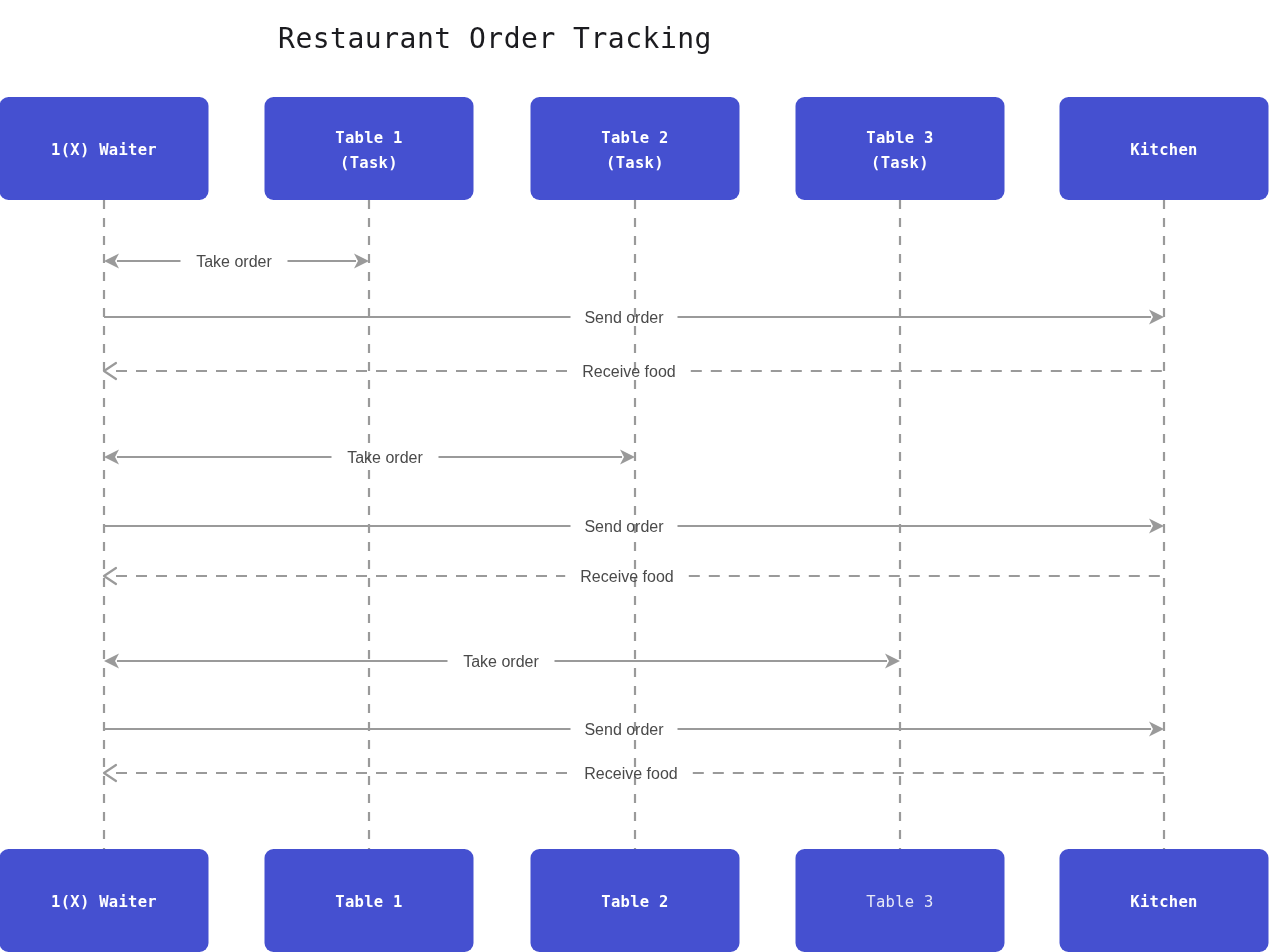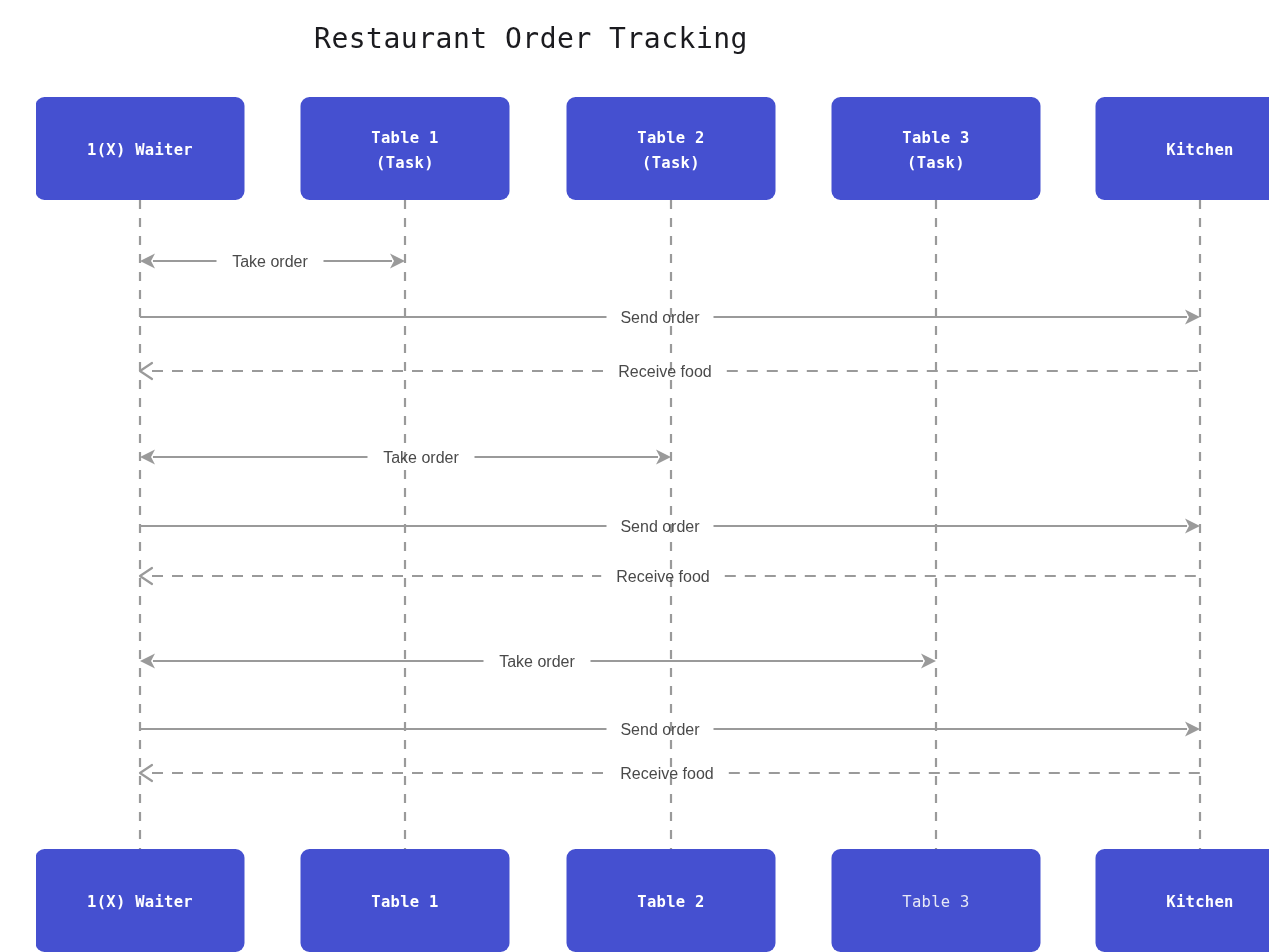--- a/index.html
+++ b/index.html
@@ -10,21 +10,20 @@
   body {
     width: 1269px;
     height: 952px;
     position: relative;
     font-family: "DejaVu Sans Mono", "Liberation Mono", monospace;
     overflow: hidden;
   }
   #diagram-root {
     position: absolute;
     inset: 0;
-    margin-left: 36px;
   }
   #diagram-svg {
     position: absolute;
     top: 0;
     left: 0;
     width: 1269px;
     height: 952px;
     display: block;
   }
   .diagram-title {

